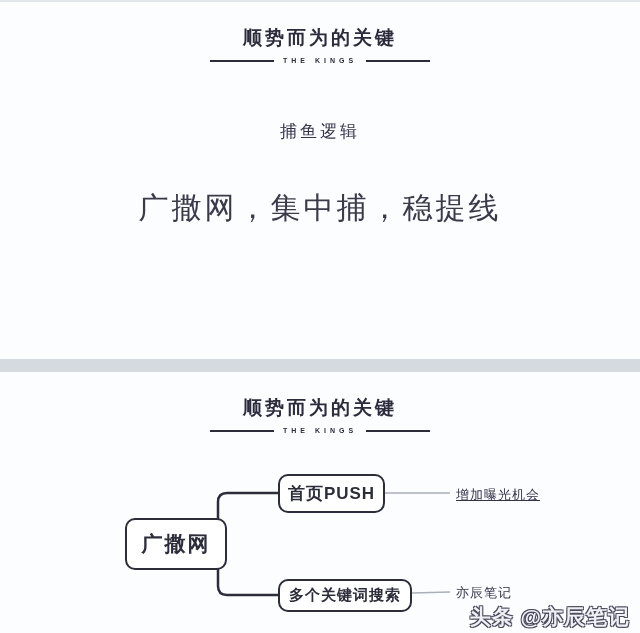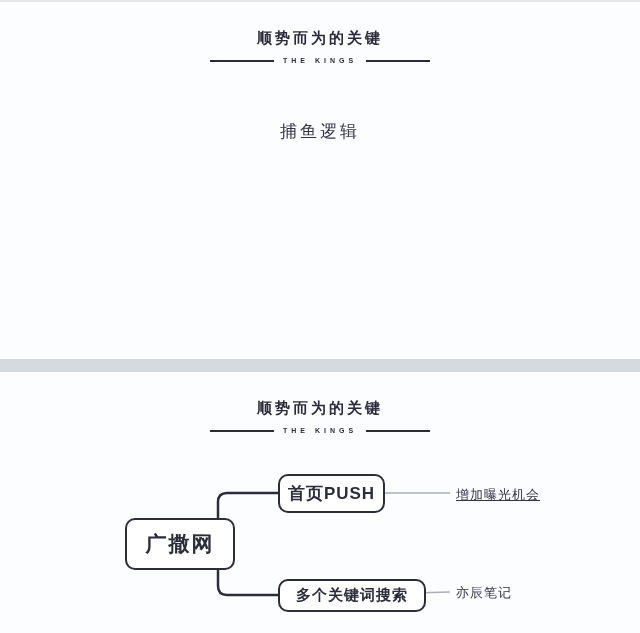--- a/index.html
+++ b/index.html
@@ -10,21 +10,21 @@
     color:#2e2e3e;
   }
   .slide{position:relative;background:#fcfdff;box-sizing:border-box;}
   #slide1{height:359px;border-top:2px solid #e3e6ea;}
   #separator{height:13px;background:#d5d9e0;}
   #slide2{height:261px;}
 
   
   .slide-header{text-align:center;padding-top:26px;}
   .header-title{
-    font-size:15px;font-weight:bold;letter-spacing:3px;color:#2b2b3c;line-height:20px;
+    font-size:19px;font-weight:bold;letter-spacing:3px;color:#2b2b3c;line-height:20px;
   }
   .header-rule{display:flex;align-items:center;justify-content:center;gap:9px;margin-top:9px;}
   .rule-line{width:64px;height:2px;background:#2b2b3c;}
   .rule-text{font-size:7px;letter-spacing:4px;font-weight:bold;color:#2b2b3c;line-height:8px;}
 
   
   .topic{
     margin-top:56px;text-align:center;font-size:17px;letter-spacing:3px;
     color:#33334a;font-weight:500;line-height:22px;
   }
@@ -34,23 +34,23 @@
   }
 
   
   #mindmap{position:absolute;left:0;top:0;width:640px;height:261px;}
   #connectors{position:absolute;left:0;top:0;}
   .node{
     position:absolute;background:#fff;border:2.5px solid #2c2c3a;border-radius:10px;
     display:flex;align-items:center;justify-content:center;color:#2c2c3a;
     box-sizing:border-box;white-space:nowrap;
   }
-  #node-root{left:125px;top:146px;width:110px;height:52px;font-size:21px;font-weight:600;letter-spacing:2px;}
+  #node-root{left:125px;top:146px;width:102px;height:52px;font-size:21px;font-weight:600;letter-spacing:2px;}
   #node-b1{left:278px;top:102px;width:107px;height:39px;font-size:17px;font-weight:600;letter-spacing:1px;}
-  #node-b2{left:278px;top:207px;width:148px;height:33px;font-size:15px;font-weight:600;letter-spacing:1px;}
+  #node-b2{left:278px;top:207px;width:134px;height:33px;font-size:15px;font-weight:600;letter-spacing:1px;}
   .note{position:absolute;font-size:13px;color:#33334a;font-weight:500;letter-spacing:1px;white-space:nowrap;}
   #note1{left:456px;top:114px;text-decoration:underline;}
   #note2{left:456px;top:212px;}
 
   
   #watermark{
     position:absolute;right:10px;bottom:2px;
     font-size:21px;font-weight:bold;letter-spacing:1px;
     color:#eef0f4;
     text-shadow:-1px -1px 0 #4a4a5c,1px -1px 0 #4a4a5c,-1px 1px 0 #4a4a5c,1px 1px 0 #4a4a5c;
@@ -63,20 +63,21 @@
 <section class="slide" id="slide1">
   <div class="slide-header">
     <div class="header-title">顺势而为的关键</div>
     <div class="header-rule">
       <span class="rule-line"></span>
       <span class="rule-text">THE KINGS</span>
       <span class="rule-line"></span>
     </div>
   </div>
   <div class="topic">捕鱼逻辑</div>
+  <div class="main-title">广撒网，集中捕，稳提线</div>
 </section>
 
 <div id="separator"></div>
 
 <section class="slide" id="slide2">
   <div class="slide-header">
     <div class="header-title">顺势而为的关键</div>
     <div class="header-rule">
       <span class="rule-line"></span>
       <span class="rule-text">THE KINGS</span>
@@ -93,13 +94,14 @@
     </svg>
 
     <div class="node" id="node-root">广撒网</div>
     <div class="node" id="node-b1">首页PUSH</div>
     <div class="node" id="node-b2">多个关键词搜索</div>
 
     <div class="note" id="note1">增加曝光机会</div>
     <div class="note" id="note2">亦辰笔记</div>
   </div>
 
+  <div id="watermark">头条 @亦辰笔记</div>
 </section>
 
 </body></html>

